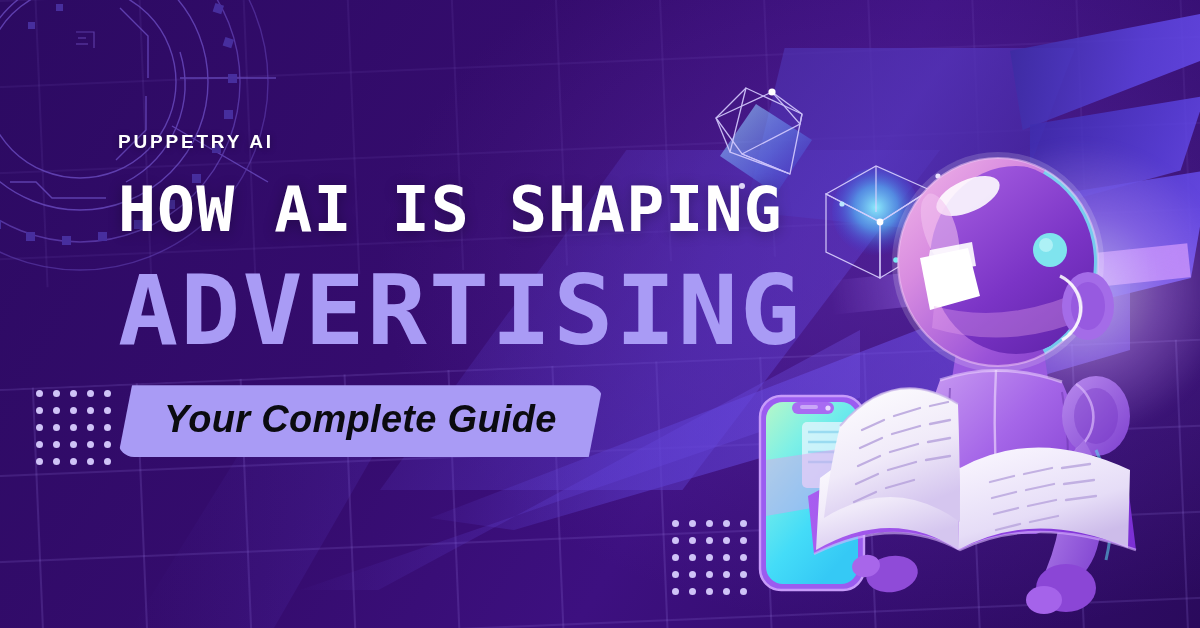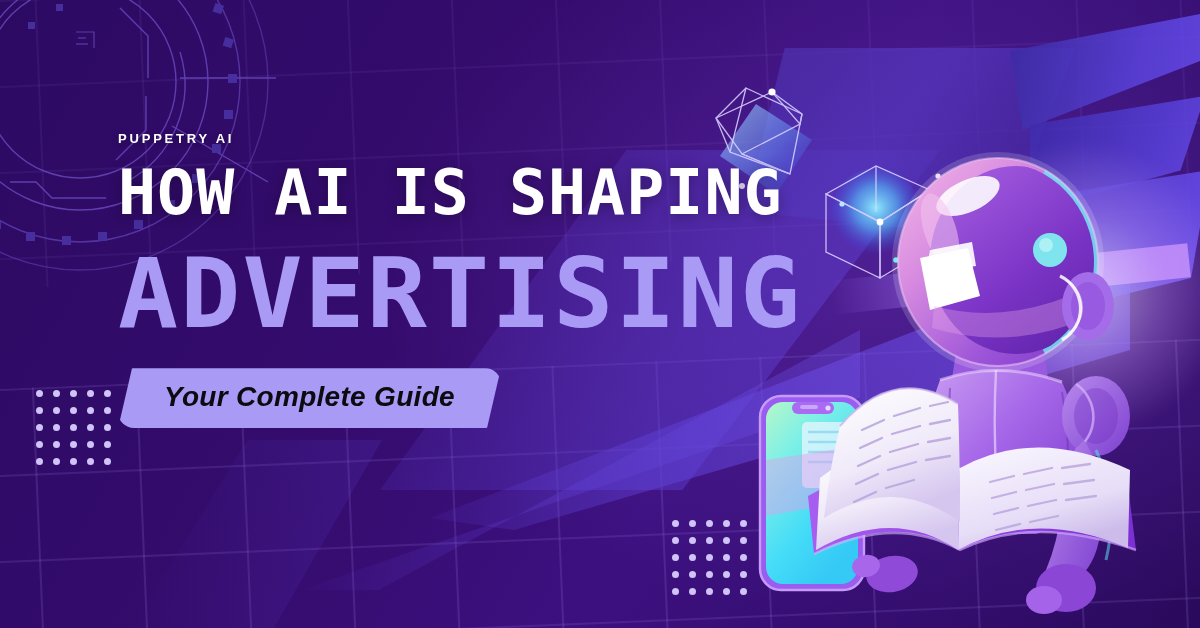--- a/index.html
+++ b/index.html
@@ -96,25 +96,25 @@
     background:#cfc3f7;
   }
   .dots-left{ left:36px; top:390px; width:80px; height:80px; }
   .dots-mid{ left:672px; top:520px; width:80px; height:80px; }
 
   
   .copy{ position:absolute; left:118px; top:132px; width:840px; z-index:9; }
 
   .kicker{
     color:#ffffff;
-    font-size:13px;
+    font-size:19px;
     font-weight:bold;
     letter-spacing:2.8px;
     line-height:1;
-    margin-bottom:16px;
+    margin-bottom:27px;
     text-shadow:0 1px 6px rgba(0,0,0,.35);
   }
 
   .headline{
     font-family:"DejaVu Sans Mono", monospace;
     color:#ffffff;
     font-size:62px;
     font-weight:bold;
     letter-spacing:1px;
     line-height:1.02;
@@ -135,21 +135,21 @@
     white-space:nowrap;
     transform:scaleX(1.04);
     transform-origin:left center;
   }
 
   .pill-wrap{ margin-top:26px; }
   .pill{
     display:inline-block;
     background:#a99bf5;
     color:#0b0b10;
-    font-size:28px;
+    font-size:38px;
     font-weight:bold;
     font-style:italic;
     letter-spacing:.3px;
     padding:13px 46px 15px 46px;
     border-radius:16px;
     clip-path:polygon(14px 0%, 100% 0%, calc(100% - 14px) 100%, 0% 100%);
     line-height:1.15;
     white-space:nowrap;
   }
 

